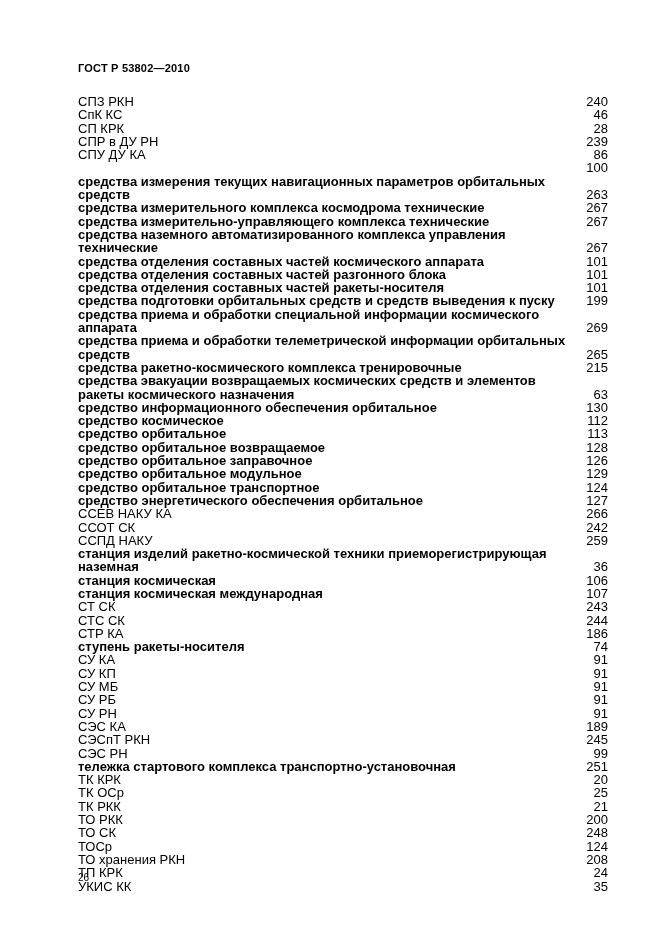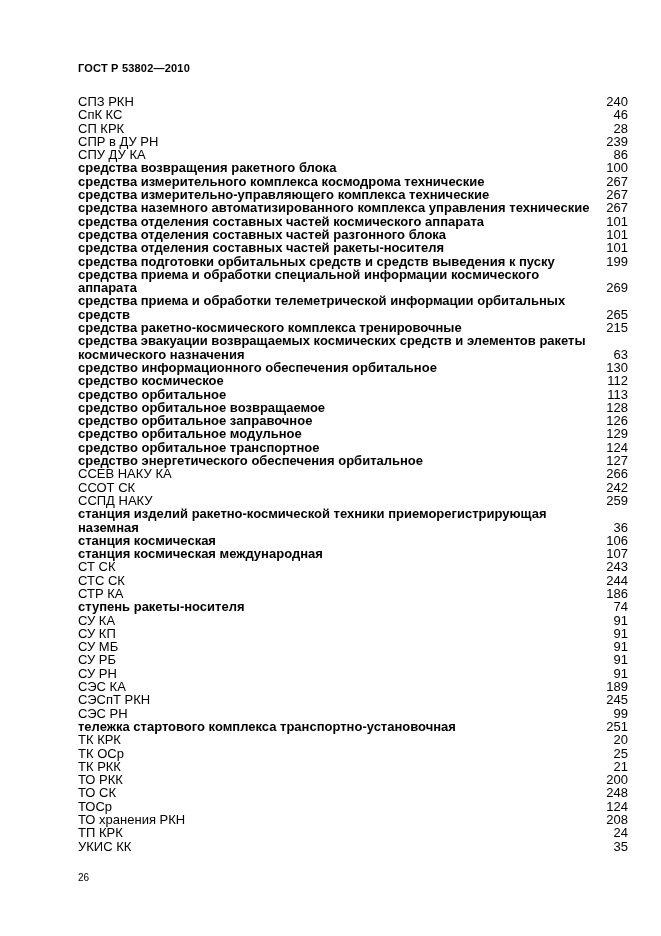--- a/index.html
+++ b/index.html
@@ -15,21 +15,21 @@
     position: relative;
     overflow: hidden;
   }
   .page {
     position: absolute;
     top: 0;
     left: 0;
     width: 661px;
     height: 936px;
     box-sizing: border-box;
-    padding: 62px 33px 0 78px;
+    padding: 62px 53px 0 78px;
     background: #ffffff;
   }
   .doc-header {
     font-size: 11px;
     font-weight: bold;
     line-height: 13px;
     margin-bottom: 20px;
     letter-spacing: 0.2px;
   }
   .index-list {
@@ -89,24 +89,27 @@
     <span class="page-num">239</span>
   </div>
 
   <div class="row">
     <span class="term">СПУ ДУ КА</span>
     <span class="page-num">86</span>
   </div>
 
 
   <div class="row">
-    <span class="term bold">средства возвращения ракетного блока</span>
     <span class="page-num">100</span>
   </div>
 
+  <div class="row">
+    <span class="term bold">средства измерения текущих навигационных параметров орбитальных средств</span>
+    <span class="page-num">263</span>
+  </div>
 
   <div class="row">
     <span class="term bold">средства измерительного комплекса космодрома технические</span>
     <span class="page-num">267</span>
   </div>
 
   <div class="row">
     <span class="term bold">средства измерительно-управляющего комплекса технические</span>
     <span class="page-num">267</span>
   </div>

